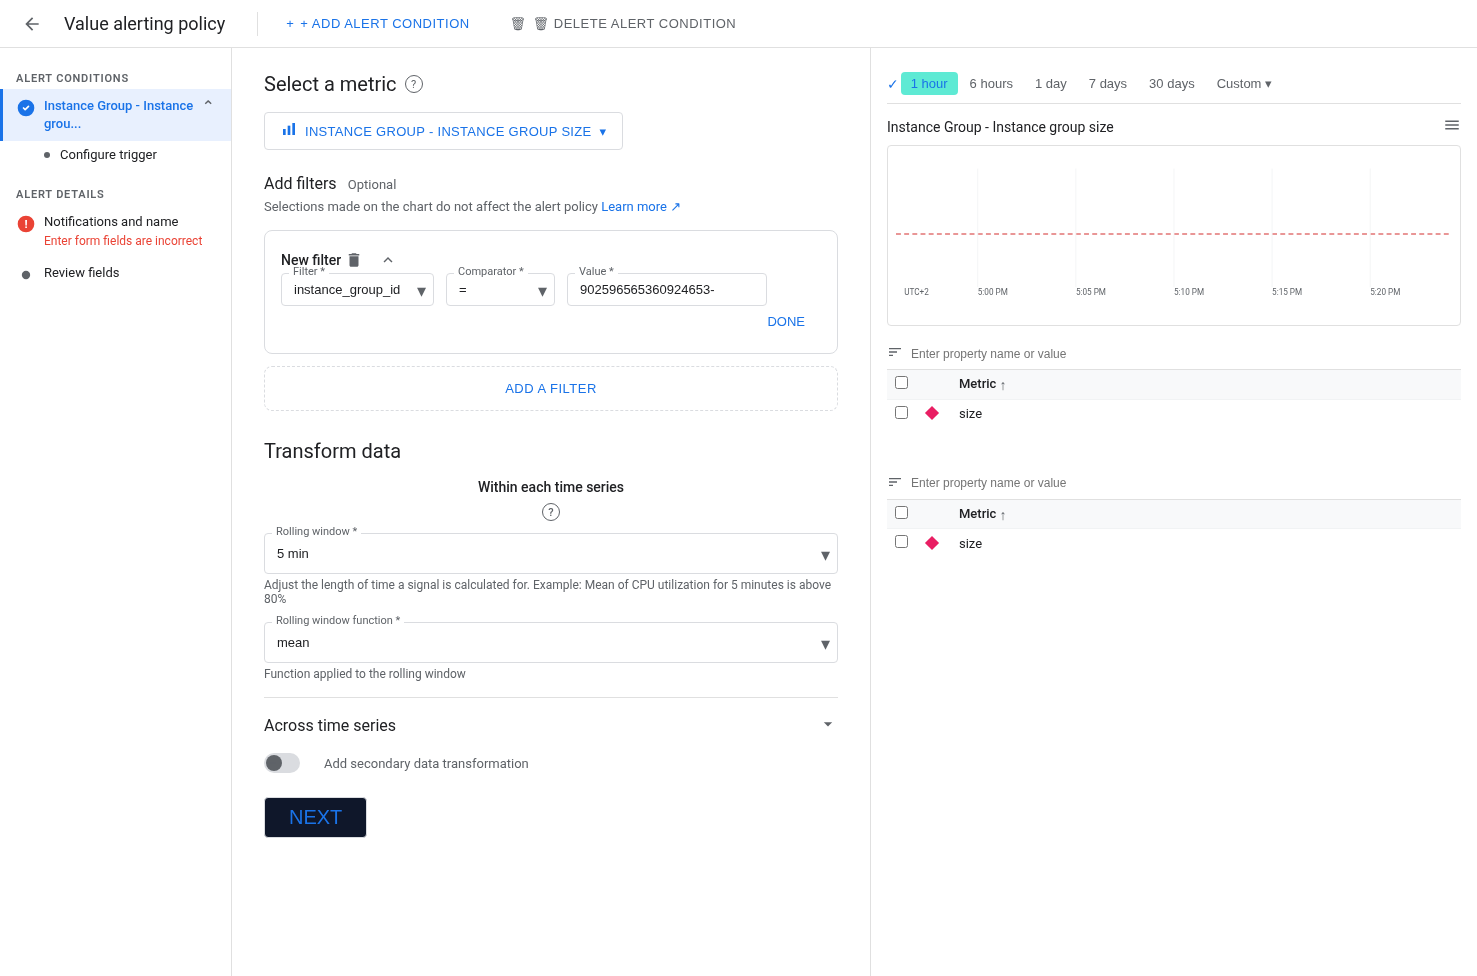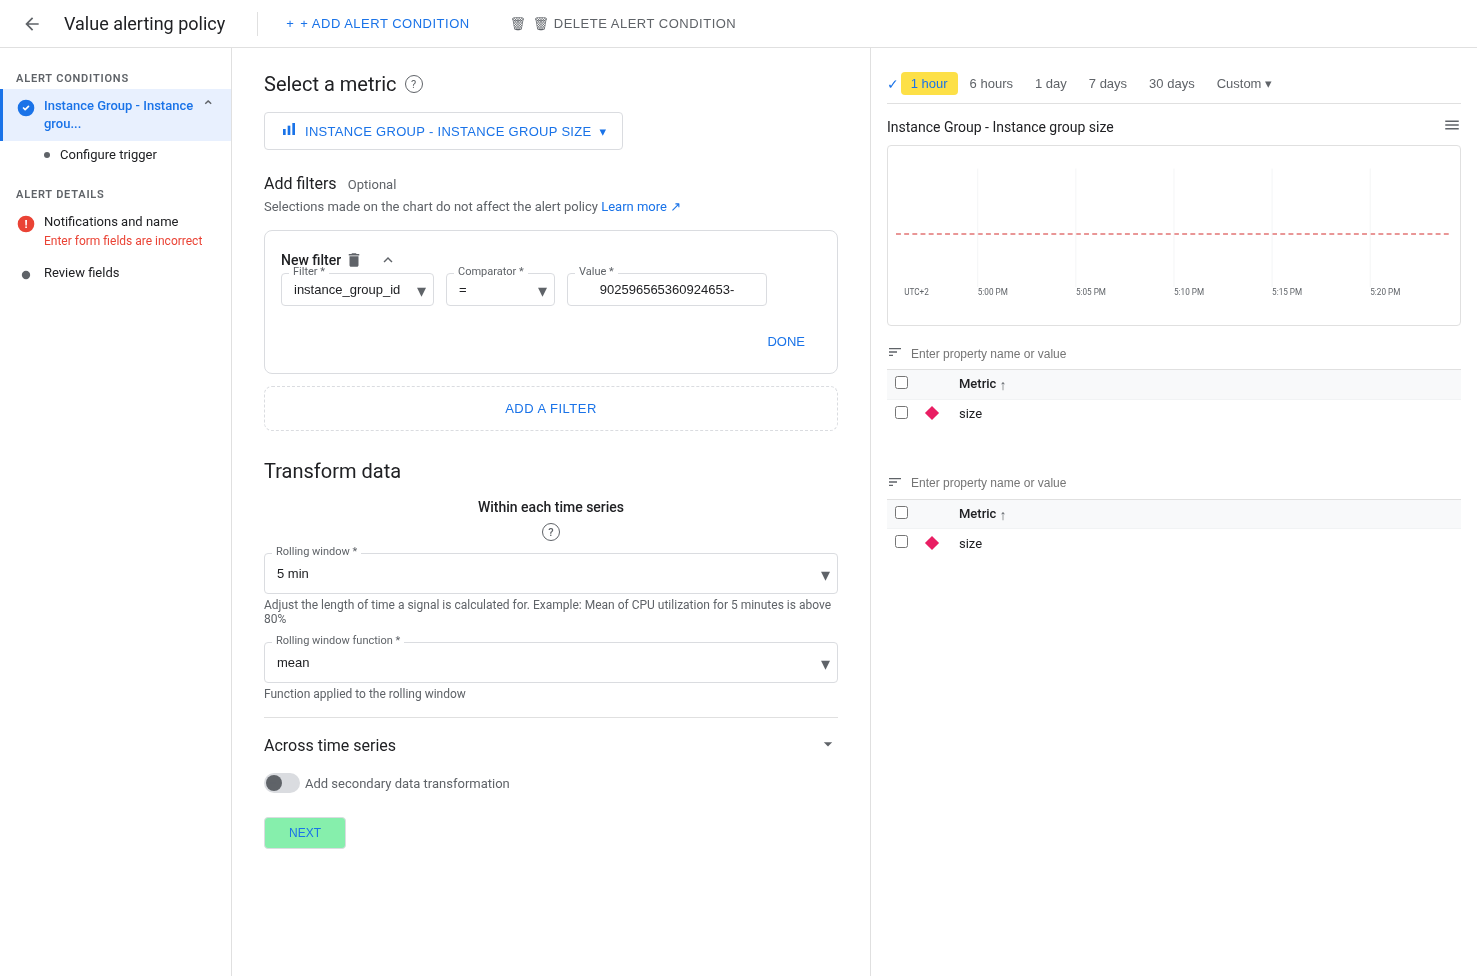--- a/index.html
+++ b/index.html
@@ -250,33 +250,32 @@
       color: #5f6368;
       font-size: 18px;
     }
     .value-input {
       padding: 8px 12px;
       border: 1px solid #dadce0;
       border-radius: 4px;
       font-size: 13px;
       color: #202124;
       width: 200px;
-      text-align: center;
     }
     .done-btn {
       background: none; border: none;
       color: #1a73e8;
       font-size: 13px;
       font-weight: 500;
       cursor: pointer;
       padding: 8px 16px;
       text-transform: uppercase;
       margin-left: auto;
       display: block;
-      margin-top: 20px;
+      margin-top: 0;
     }
 
     
     .add-filter-btn {
       width: 100%;
       padding: 14px;
       border: 1px dashed #dadce0;
       border-radius: 8px;
       background: #fff;
       color: #1a73e8;
@@ -346,21 +345,21 @@
     }
     .across-label {
       font-size: 16px;
       font-weight: 400;
     }
 
     
     .secondary-transform {
       display: flex;
       align-items: center;
-      gap: 5px;
+      gap: 24px;
       margin-top: 16px;
     }
     .toggle-minus {
       width: 36px; height: 20px;
       background: #dadce0;
       border-radius: 10px;
       position: relative;
       cursor: pointer;
       display: flex; align-items: center;
     }
@@ -376,23 +375,23 @@
       font-size: 13px;
       color: #5f6368;
     }
 
     
     .next-btn {
       margin-top: 24px;
       padding: 8px 24px;
       border: 1px solid #dadce0;
       border-radius: 4px;
-      background: #86efac;
+      background: #0f172a;
       color: #1a73e8;
-      font-size: 12px;
+      font-size: 20px;
       font-weight: 500;
       cursor: pointer;
       text-transform: uppercase;
     }
 
     
     .chart-header {
       display: flex;
       align-items: center;
       justify-content: space-between;
@@ -409,21 +408,21 @@
     .time-btn {
       padding: 4px 10px;
       border: none;
       background: none;
       font-size: 13px;
       color: #5f6368;
       cursor: pointer;
       border-radius: 4px;
     }
     .time-btn.active {
-      background: #fde047;
+      background: #5eead4;
       color: #1a73e8;
       font-weight: 500;
     }
 
     
     .chart-area {
       border: 1px solid #e0e0e0;
       border-radius: 4px;
       background: #fff;
       padding: 8px;

